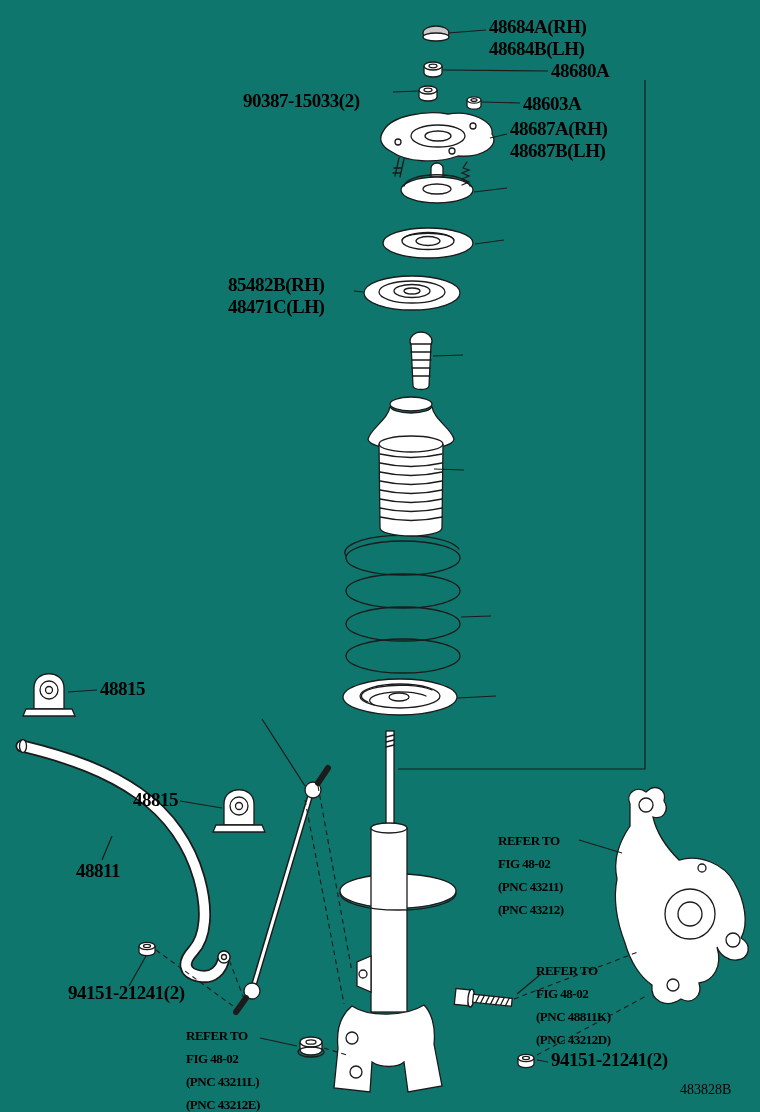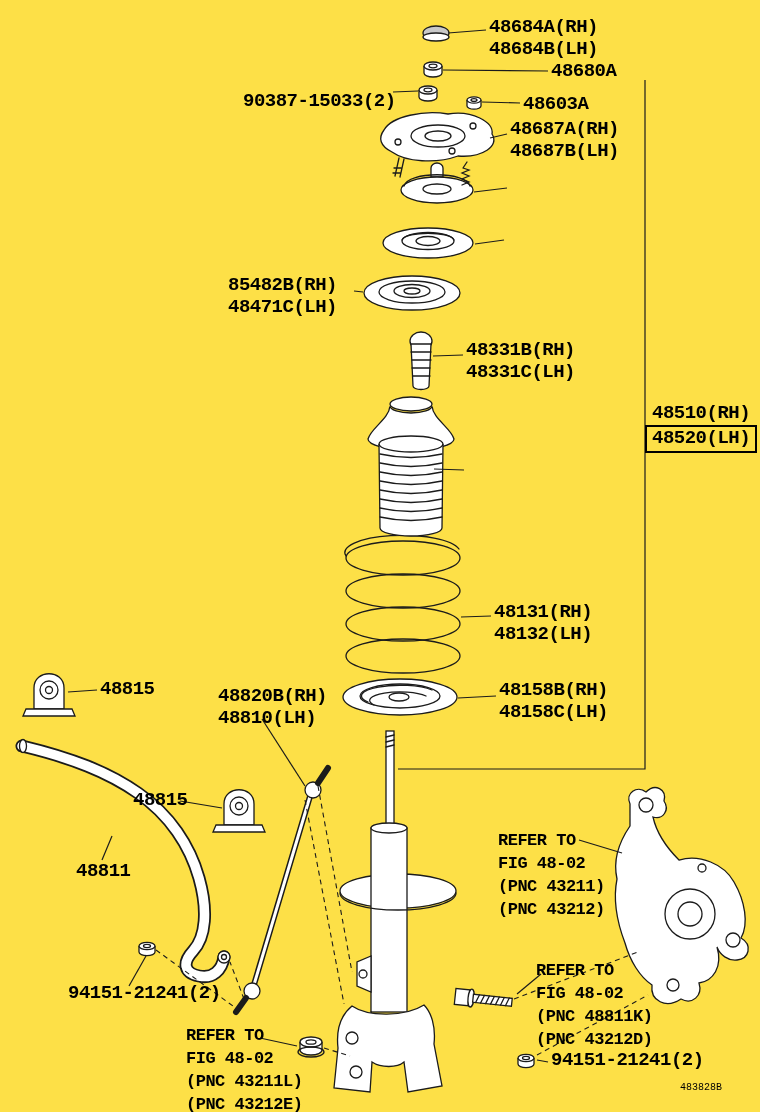--- a/index.html
+++ b/index.html
@@ -1,28 +1,28 @@
 <!DOCTYPE html>
 <html><head>
 <meta charset="utf-8">
 <style>
   * { margin:0; padding:0; box-sizing:border-box; }
   html,body { background:#ffffff; }
   #stage {
-    position:relative; width:760px; height:1112px; background:#fde047;
-    overflow:hidden; font-family:Liberation Mono, monospace;
+    position:relative; width:760px; height:1112px; background:#0f766e;
+    overflow:hidden; font-family:Liberation Serif, serif;
   }
   svg.diagram { position:absolute; left:0; top:0; }
   .lbl {
     position:absolute; font-weight:bold; font-size:19px; line-height:22px;
     letter-spacing:-0.5px; color:#000; white-space:nowrap;
   }
-  .lbl.small { font-size:17px; line-height:23px; }
+  .lbl.small { font-size:13px; line-height:23px; }
   .boxed { display:inline-block; border:2.5px solid #000; padding:0 5px 2px 5px; margin-left:-7px; margin-top:1px; }
-  .code { position:absolute; font-size:10px; font-weight:normal; color:#000; letter-spacing:0; }
+  .code { position:absolute; font-size:14px; font-weight:normal; color:#000; letter-spacing:0; }
 </style>
 </head>
 <body>
 
 <div id="stage">
 
 <svg class="diagram" width="760" height="1112" viewBox="0 0 760 1112">
   <style>
     .ln{stroke:#1b1b1b;stroke-width:1.3;fill:none;stroke-linecap:round}
     .fw{stroke:#1b1b1b;stroke-width:1.3;fill:#fff}
@@ -265,49 +265,29 @@
   <div>48687B(LH)</div>
 </div>
 
 
 
 <div class="lbl" style="left:228px;top:274px">
   <div>85482B(RH)</div>
   <div>48471C(LH)</div>
 </div>
 
-<div class="lbl" style="left:466px;top:339px">
-  <div>48331B(RH)</div>
-  <div>48331C(LH)</div>
-</div>
-
-
-<div class="lbl" style="left:652px;top:402px">
-  <div>48510(RH)</div>
-  <div><span class="boxed">48520(LH)</span></div>
-</div>
-
-<div class="lbl" style="left:494px;top:601px">
-  <div>48131(RH)</div>
-  <div>48132(LH)</div>
-</div>
-
-<div class="lbl" style="left:499px;top:679px">
-  <div>48158B(RH)</div>
-  <div>48158C(LH)</div>
-</div>
+
+
+
+
 
 <div class="lbl" style="left:100px;top:678px">
   <div>48815</div>
 </div>
 
-<div class="lbl" style="left:218px;top:685px">
-  <div>48820B(RH)</div>
-  <div>48810(LH)</div>
-</div>
 
 <div class="lbl" style="left:133px;top:789px">
   <div>48815</div>
 </div>
 
 <div class="lbl" style="left:76px;top:860px">
   <div>48811</div>
 </div>
 
 <div class="lbl" style="left:68px;top:982px">

